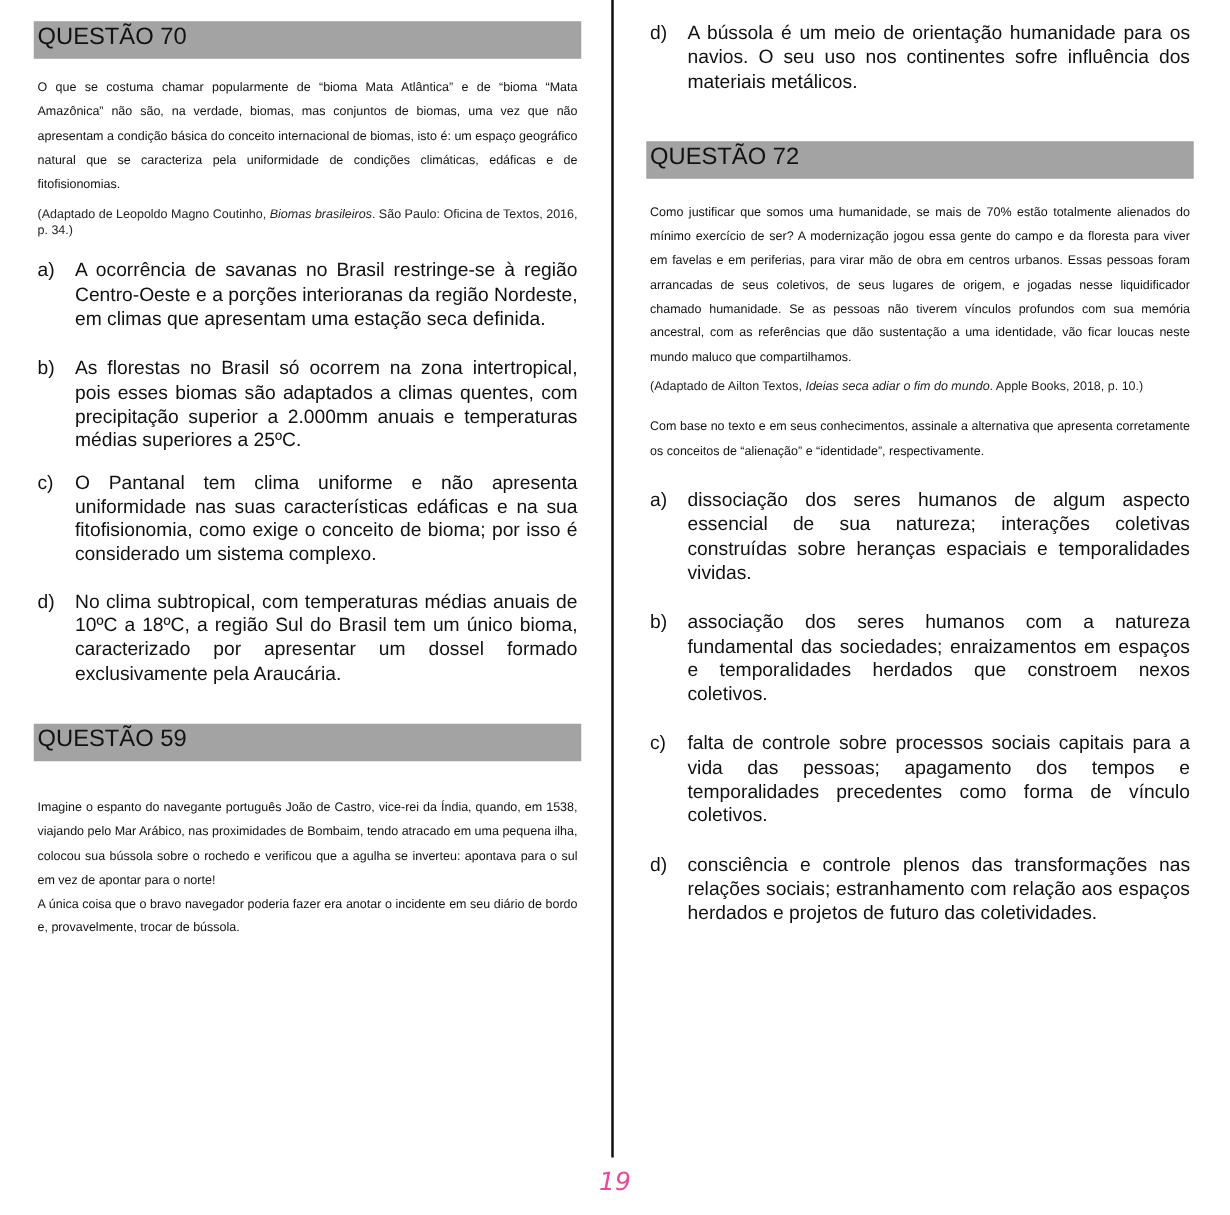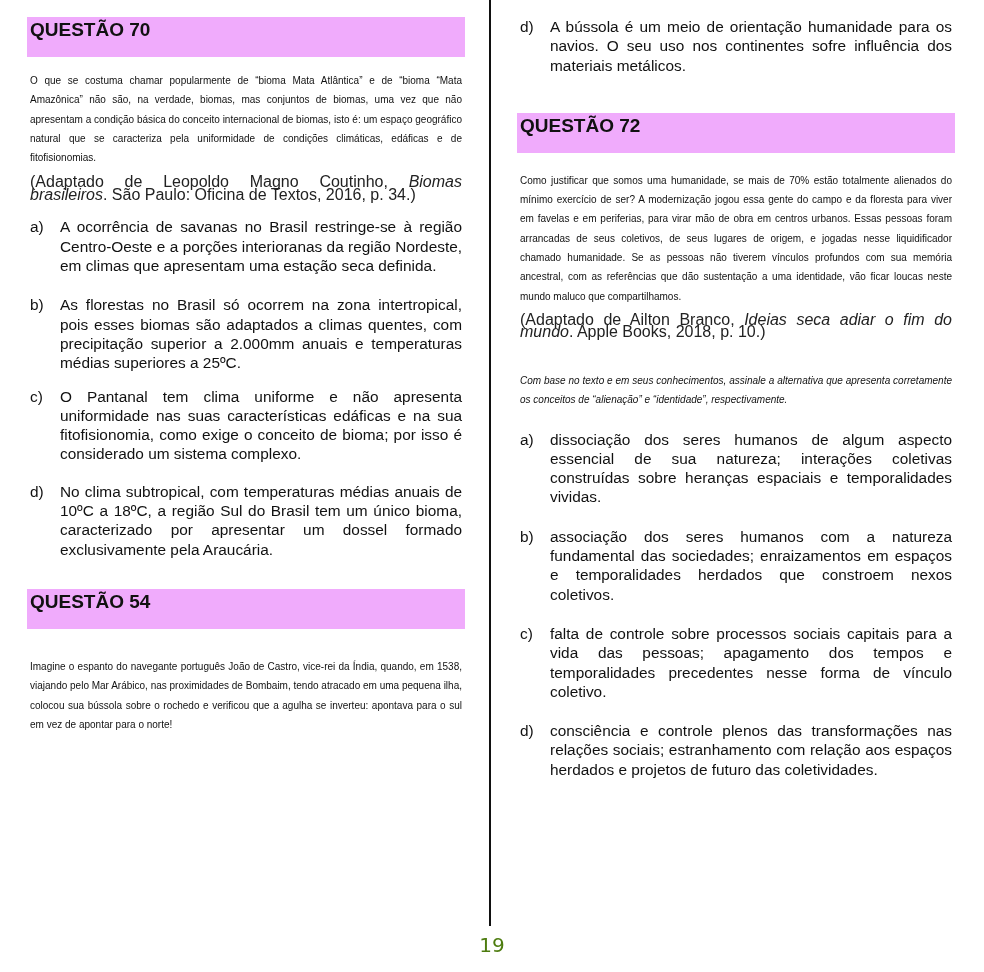--- a/index.html
+++ b/index.html
@@ -2,30 +2,30 @@
 <html><head>
 <meta charset="utf-8">
 <style>
   html, body { margin:0; padding:0; background:#ffffff; }
   body { width:984px; height:972px; position:relative; overflow:hidden;
          font-family:"Liberation Sans", sans-serif; color:#111; }
   .col { position:absolute; top:0; }
   .col-left { left:30px; width:432px; }
   .col-right { left:520px; width:432px; }
   .divider { position:absolute; left:489px; top:0; width:2px; height:926px; background:#111; }
-  .qhead { background:#f0abfc; font-weight:bold; font-size:19px; line-height:23px;
-           padding:1px 0 16px 3px; margin-left:-3px; width:435px; }
+  .qhead { background:#a3a3a3; font-weight:normal; font-size:19px; line-height:23px;
+           padding:1px 0 6px 3px; margin-left:-3px; width:435px; }
   .para { font-size:10px; line-height:19.3px; text-align:justify; margin:0; }
-  .cite { font-size:16px; line-height:12.5px; text-align:justify; margin:0; color:#222; }
+  .cite { font-size:10px; line-height:12.5px; text-align:justify; margin:0; color:#222; }
   .cite i { font-style:italic; }
   .opt { display:flex; font-size:15.4px; line-height:19.3px; text-align:justify; }
   .opt .lbl { flex:0 0 auto; width:30px; }
   .opt .txt { flex:1 1 auto; }
   .page-num { position:absolute; left:0; width:984px; top:933px; text-align:center;
-              font-family:"DejaVu Sans", sans-serif; font-size:20px; color:#4d7c0f; }
+              font-family:"DejaVu Sans", sans-serif; font-size:20px; color:#ec4899;font-style:italic; }
 </style>
 </head>
 <body>
 
 <div class="col col-left">
   <div class="qhead" style="margin-top:17px;">QUESTÃO 70</div>
   <p class="para" style="margin-top:14px;">O que se costuma chamar popularmente de “bioma Mata Atlântica” e de “bioma “Mata Amazônica” não são, na verdade, biomas, mas conjuntos de biomas, uma vez que não apresentam a condição básica do conceito internacional de biomas, isto é: um espaço geográfico natural que se caracteriza pela uniformidade de condições climáticas, edáficas e de fitofisionomias.</p>
   <p class="cite" style="margin-top:9px;"><span>(Adaptado de Leopoldo Magno Coutinho, </span><i>Biomas brasileiros</i><span>. São Paulo: Oficina de Textos, 2016, p. 34.)</span></p>
 
   <div class="opt" style="margin-top:16px;">
@@ -38,48 +38,49 @@
   </div>
   <div class="opt" style="margin-top:14px;">
     <span class="lbl">c)</span>
     <span class="txt">O Pantanal tem clima uniforme e não apresenta uniformidade nas suas características edáficas e na sua fitofisionomia, como exige o conceito de bioma; por isso é considerado um sistema complexo.</span>
   </div>
   <div class="opt" style="margin-top:18px;">
     <span class="lbl">d)</span>
     <span class="txt">No clima subtropical, com temperaturas médias anuais de 10ºC a 18ºC, a região Sul do Brasil tem um único bioma, caracterizado por apresentar um dossel formado exclusivamente pela Araucária.</span>
   </div>
 
-  <div class="qhead" style="margin-top:30px;">QUESTÃO 54</div>
+  <div class="qhead" style="margin-top:30px;">QUESTÃO 59</div>
   <p class="para" style="margin-top:28px;">Imagine o espanto do navegante português João de Castro, vice-rei da Índia, quando, em 1538, viajando pelo Mar Arábico, nas proximidades de Bombaim, tendo atracado em uma pequena ilha, colocou sua bússola sobre o rochedo e verificou que a agulha se inverteu: apontava para o sul em vez de apontar para o norte!</p>
+  <p class="para">A única coisa que o bravo navegador poderia fazer era anotar o incidente em seu diário de bordo e, provavelmente, trocar de bússola.</p>
 </div>
 
 <div class="divider"></div>
 
 <div class="col col-right">
   <div class="opt" style="margin-top:17px;">
     <span class="lbl">d)</span>
     <span class="txt">A bússola é um meio de orientação humanidade para os navios. O seu uso nos continentes sofre influência dos materiais metálicos.</span>
   </div>
 
   <div class="qhead" style="margin-top:38px;">QUESTÃO 72</div>
   <p class="para" style="margin-top:18px;">Como justificar que somos uma humanidade, se mais de 70% estão totalmente alienados do mínimo exercício de ser? A modernização jogou essa gente do campo e da floresta para viver em favelas e em periferias, para virar mão de obra em centros urbanos. Essas pessoas foram arrancadas de seus coletivos, de seus lugares de origem, e jogadas nesse liquidificador chamado humanidade. Se as pessoas não tiverem vínculos profundos com sua memória ancestral, com as referências que dão sustentação a uma identidade, vão ficar loucas neste mundo maluco que compartilhamos.</p>
-  <p class="cite" style="margin-top:8px;"><span>(Adaptado de Ailton Branco, </span><i>Ideias seca adiar o fim do mundo</i><span>. Apple Books, 2018, p. 10.)</span></p>
-  <p class="para" style="margin-top:32px;font-style:italic;">Com base no texto e em seus conhecimentos, assinale a alternativa que apresenta corretamente os conceitos de “alienação” e “identidade”, respectivamente.</p>
+  <p class="cite" style="margin-top:8px;"><span>(Adaptado de Ailton Textos, </span><i>Ideias seca adiar o fim do mundo</i><span>. Apple Books, 2018, p. 10.)</span></p>
+  <p class="para" style="margin-top:16px;">Com base no texto e em seus conhecimentos, assinale a alternativa que apresenta corretamente os conceitos de “alienação” e “identidade”, respectivamente.</p>
 
   <div class="opt" style="margin-top:20px;">
     <span class="lbl">a)</span>
     <span class="txt">dissociação dos seres humanos de algum aspecto essencial de sua natureza; interações coletivas construídas sobre heranças espaciais e temporalidades vividas.</span>
   </div>
   <div class="opt" style="margin-top:20px;">
     <span class="lbl">b)</span>
     <span class="txt">associação dos seres humanos com a natureza fundamental das sociedades; enraizamentos em espaços e temporalidades herdados que constroem nexos coletivos.</span>
   </div>
   <div class="opt" style="margin-top:20px;">
     <span class="lbl">c)</span>
-    <span class="txt">falta de controle sobre processos sociais capitais para a vida das pessoas; apagamento dos tempos e temporalidades precedentes nesse forma de vínculo coletivo.</span>
+    <span class="txt">falta de controle sobre processos sociais capitais para a vida das pessoas; apagamento dos tempos e temporalidades precedentes como forma de vínculo coletivos.</span>
   </div>
   <div class="opt" style="margin-top:20px;">
     <span class="lbl">d)</span>
     <span class="txt">consciência e controle plenos das transformações nas relações sociais; estranhamento com relação aos espaços herdados e projetos de futuro das coletividades.</span>
   </div>
 </div>
 
 <div class="page-num">19</div>
 
 </body></html>

